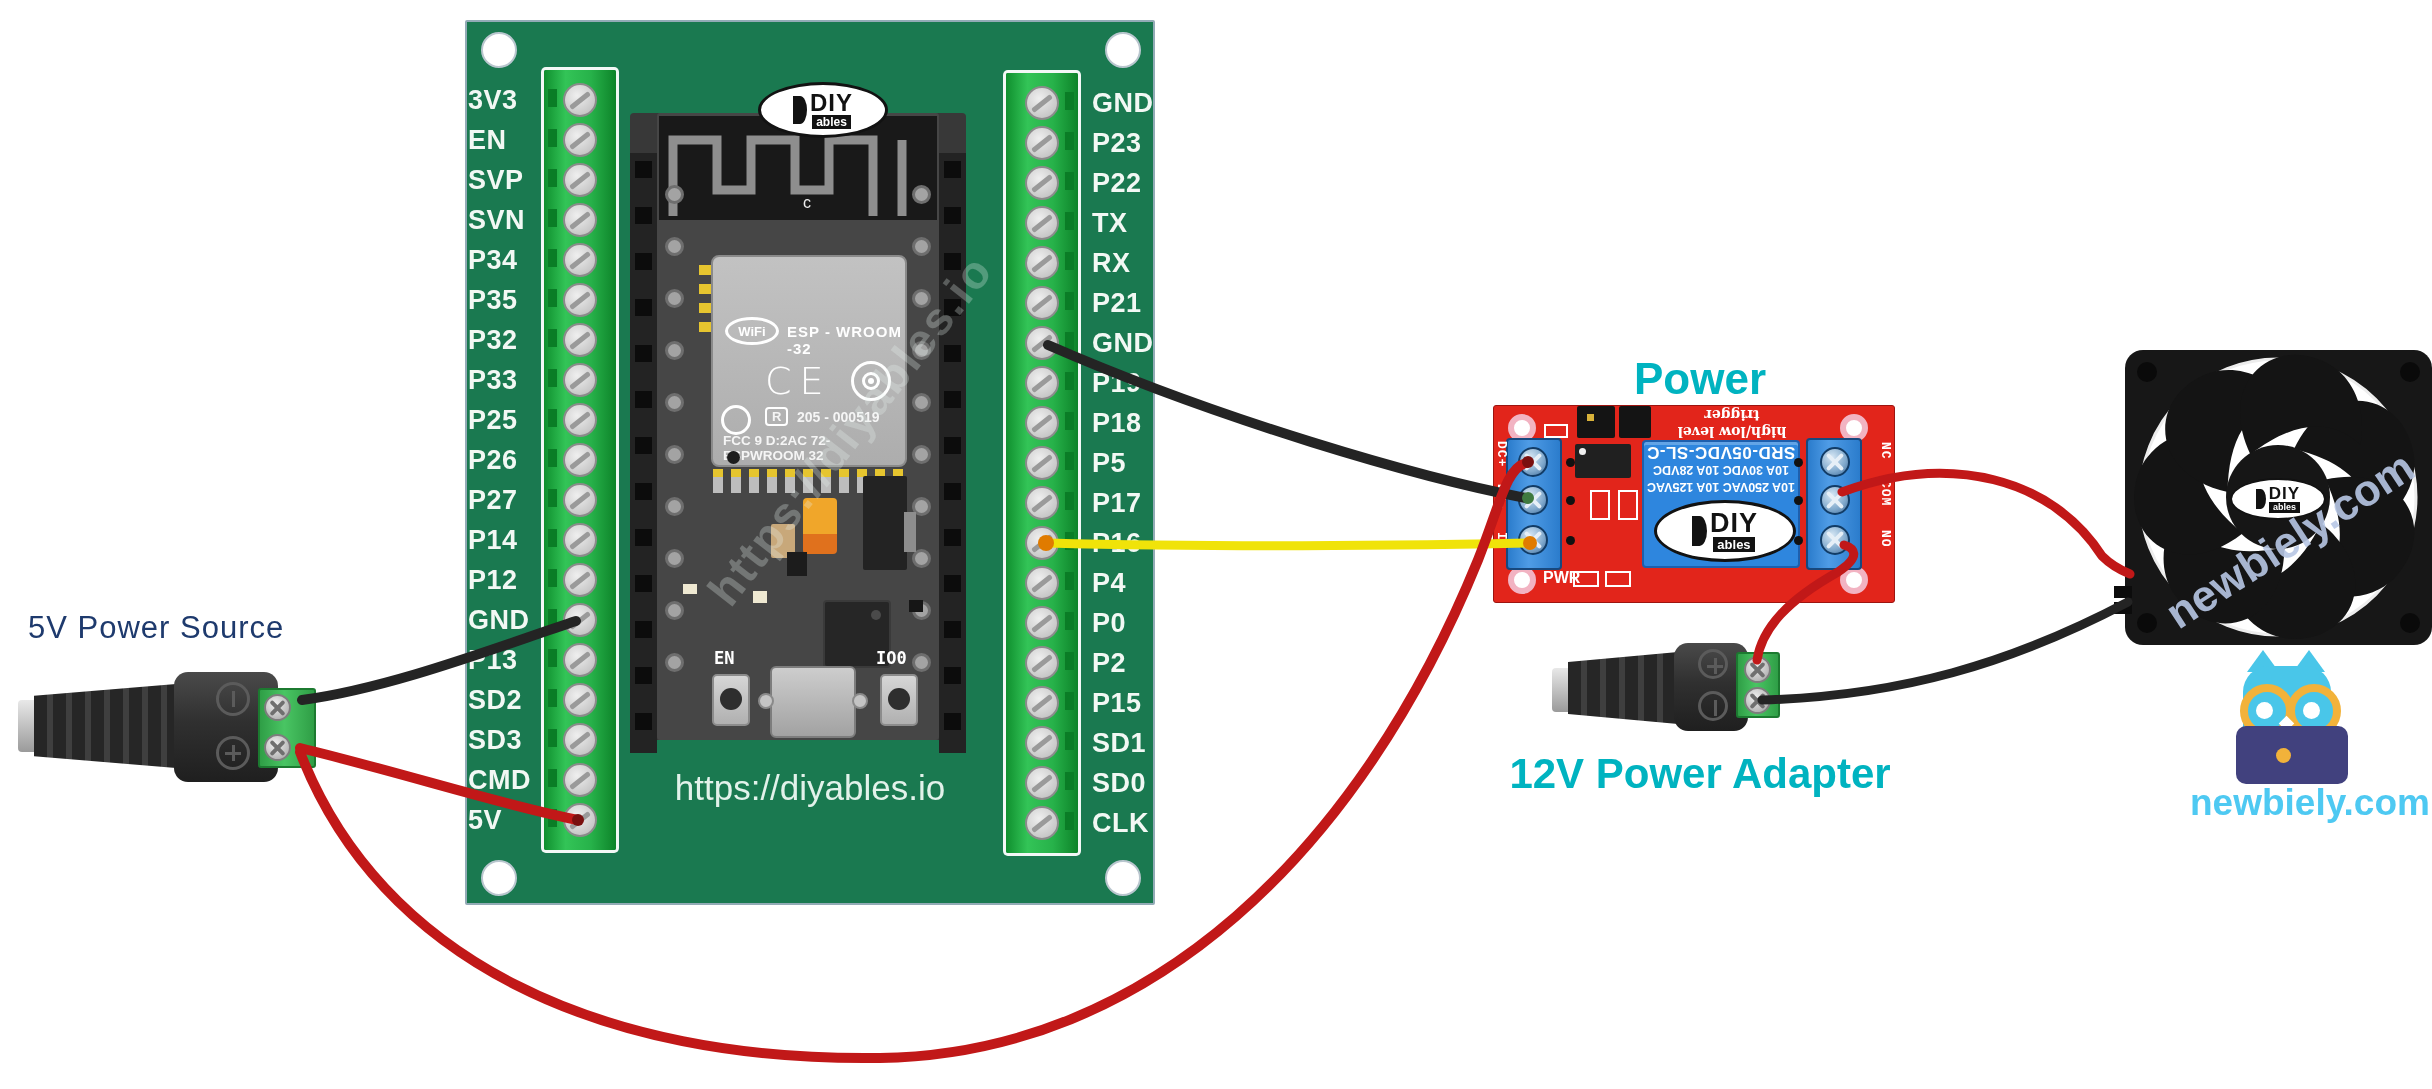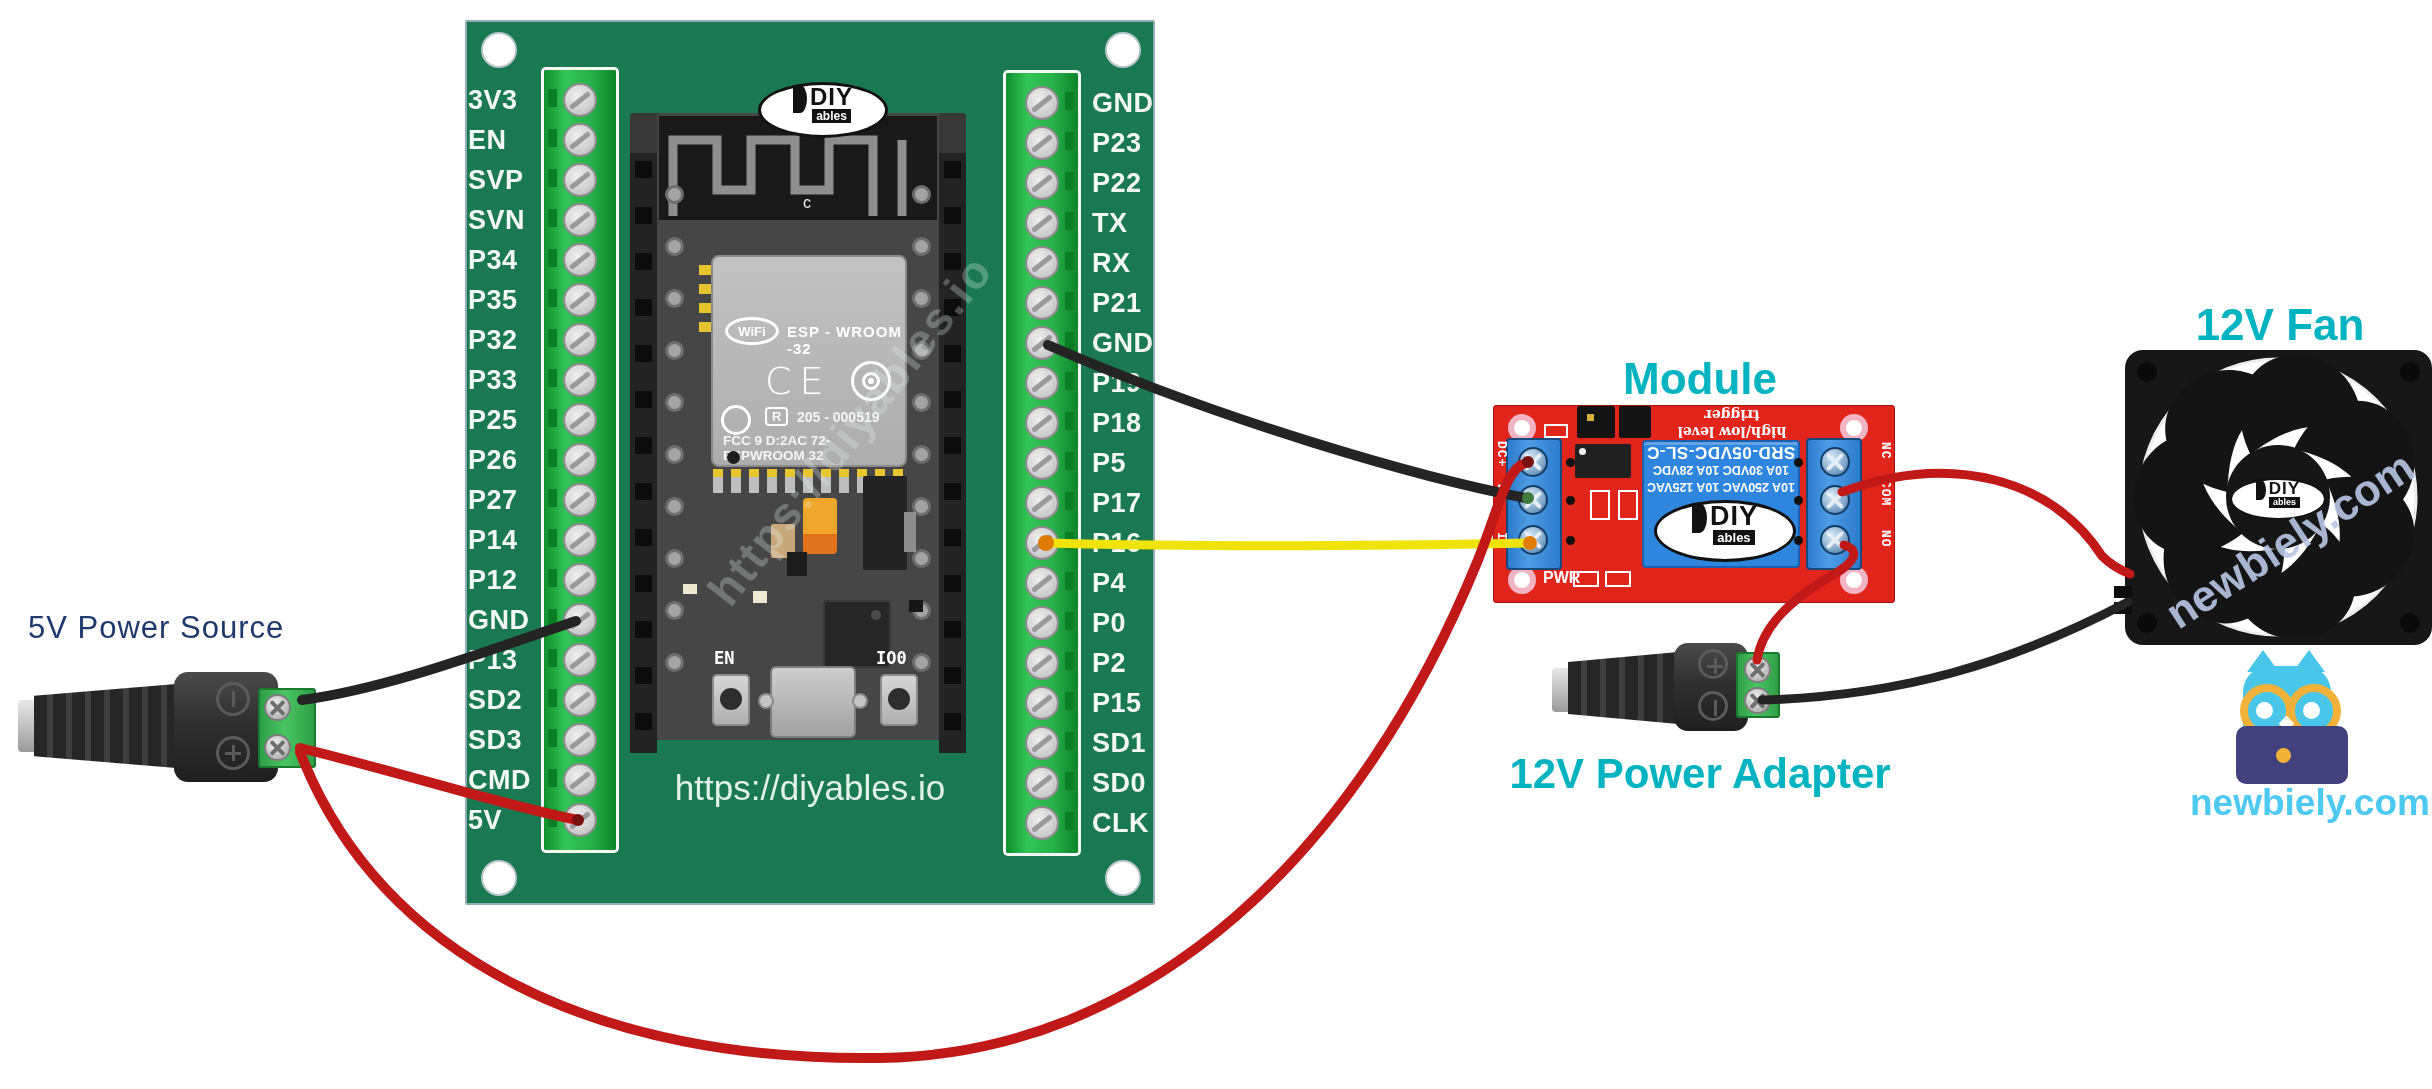--- a/index.html
+++ b/index.html
@@ -34,21 +34,21 @@
            background:repeating-linear-gradient(90deg,#bdbdbd 0 10px,transparent 10px 18px);}
   .btn{position:absolute;width:38px;height:52px;background:linear-gradient(#d6d6d6,#b0b0b0);border:2px solid #8c8c8c;
        border-radius:5px;box-sizing:border-box;}
   .btn::after{content:"";position:absolute;left:6px;top:12px;width:22px;height:22px;border-radius:50%;background:#2e2e2e;}
   .btnlab{position:absolute;color:#fff;font-size:17px;font-weight:700;font-family:"DejaVu Sans Mono",monospace;}
   .wm{position:absolute;left:620px;top:160px;width:460px;height:540px;display:flex;align-items:center;justify-content:center;
       transform:rotate(-52deg);color:rgba(235,245,240,.28);font-size:46px;font-weight:700;letter-spacing:2px;pointer-events:none;}
   .boardurl{position:absolute;left:640px;top:768px;width:340px;text-align:center;color:#e2f2ea;font-size:35px;}
   
   .diylogo{position:absolute;background:#fff;border:3px solid #121212;border-radius:50%;
-           display:flex;align-items:flex-start;justify-content:center;gap:3px;box-sizing:border-box;}
+           display:flex;align-items:center;justify-content:center;gap:3px;box-sizing:border-box;}
   .diylogo .glyph{display:inline-block;background:#121212;border-radius:0 50% 50% 0;}
   .diylogo .txt{display:flex;flex-direction:column;align-items:center;line-height:1;}
   .diylogo .diy{font-weight:800;color:#121212;letter-spacing:1px;}
   .diylogo .ables{background:#121212;color:#fff;padding:1px 4px;font-weight:700;}
   
   .cyan{color:#00b3c0;font-weight:700;}
   .navy{color:#1e3a6d;font-weight:400;letter-spacing:1px;}
   
   .relaypcb{position:absolute;left:1493px;top:405px;width:402px;height:198px;background:#e2251b;border-radius:3px;
             border:1px solid #9d1410;box-sizing:border-box;}
@@ -312,21 +312,21 @@
   <div class="jacktip" style="left:18px;top:700px;width:18px;height:52px;border-radius:4px 0 0 4px;"></div>
   <div class="jackcone" style="left:34px;top:684px;width:142px;height:84px;clip-path:polygon(0 14%,100% 0,100% 100%,0 86%);"></div>
   <div class="jackbody" style="left:174px;top:672px;width:104px;height:110px;">
     <div class="sym line" style="left:42px;top:10px;"></div>
     <div class="sym plus" style="left:42px;top:64px;"></div>
   </div>
   <div class="greenterm" style="left:258px;top:688px;width:58px;height:80px;"></div>
   <div class="xscrew" style="left:264px;top:694px;"></div>
   <div class="xscrew" style="left:264px;top:734px;"></div>
 
-  <div class="cyan abs" style="left:1620px;top:354px;width:160px;text-align:center;font-size:44px;">Module</div>
+  <div class="cyan abs" style="left:1620px;top:354px;width:160px;text-align:center;font-size:44px;">Power</div>
   <div class="relaypcb">
     <div class="rhole" style="left:14px;top:8px;"></div>
     <div class="rhole" style="left:346px;top:8px;"></div>
     <div class="rhole" style="left:14px;top:160px;"></div>
     <div class="rhole" style="left:346px;top:160px;"></div>
     <div class="abs" style="left:83px;top:0px;width:38px;height:32px;background:#141414;border-radius:2px;"></div>
     <div class="abs" style="left:125px;top:0px;width:32px;height:32px;background:#141414;border-radius:2px;"></div>
     <div class="abs" style="left:93px;top:8px;width:7px;height:7px;background:#d8b23a;"></div>
     <div class="abs" style="left:50px;top:18px;width:24px;height:14px;border:2px solid #fff;box-sizing:border-box;"></div>
     <div class="abs" style="left:81px;top:38px;width:56px;height:34px;background:#202020;border-radius:2px;">
@@ -381,21 +381,20 @@
   <div class="jackcone" style="left:1568px;top:652px;width:110px;height:72px;clip-path:polygon(0 14%,100% 0,100% 100%,0 86%);"></div>
   <div class="jackbody" style="left:1674px;top:643px;width:74px;height:88px;">
     <div class="sym plus" style="left:24px;top:6px;width:30px;height:30px;"></div>
     <div class="sym line" style="left:24px;top:48px;width:30px;height:30px;"></div>
   </div>
   <div class="greenterm" style="left:1736px;top:652px;width:44px;height:66px;"></div>
   <div class="xscrew" style="left:1744px;top:656px;"></div>
   <div class="xscrew" style="left:1744px;top:687px;"></div>
   <div class="cyan abs" style="left:1480px;top:750px;width:440px;text-align:center;font-size:42px;">12V Power Adapter</div>
 
-  <div class="cyan abs" style="left:2140px;top:300px;width:280px;text-align:center;font-size:44px;">12V Fan</div>
   <div class="fanframe">
     <svg width="307" height="295" viewBox="0 0 307 295">
       <circle cx="22" cy="22" r="10" fill="#0a0a0a"></circle>
         <circle cx="285" cy="22" r="10" fill="#0a0a0a"></circle>
       <circle cx="22" cy="273" r="10" fill="#0a0a0a"></circle>
         <circle cx="285" cy="273" r="10" fill="#0a0a0a"></circle>
       <circle cx="153" cy="147" r="138" fill="#ffffff" stroke="#ededed" stroke-width="3"></circle>
       <g transform="translate(153,147)" fill="#141414">
         <g id="bladeset">
             <path d="M 16 -48 C 52 -122 128 -104 136 -40 C 139 -12 122 16 92 32 C 96 -10 66 -36 16 -48 Z" transform="rotate(0)"></path>

